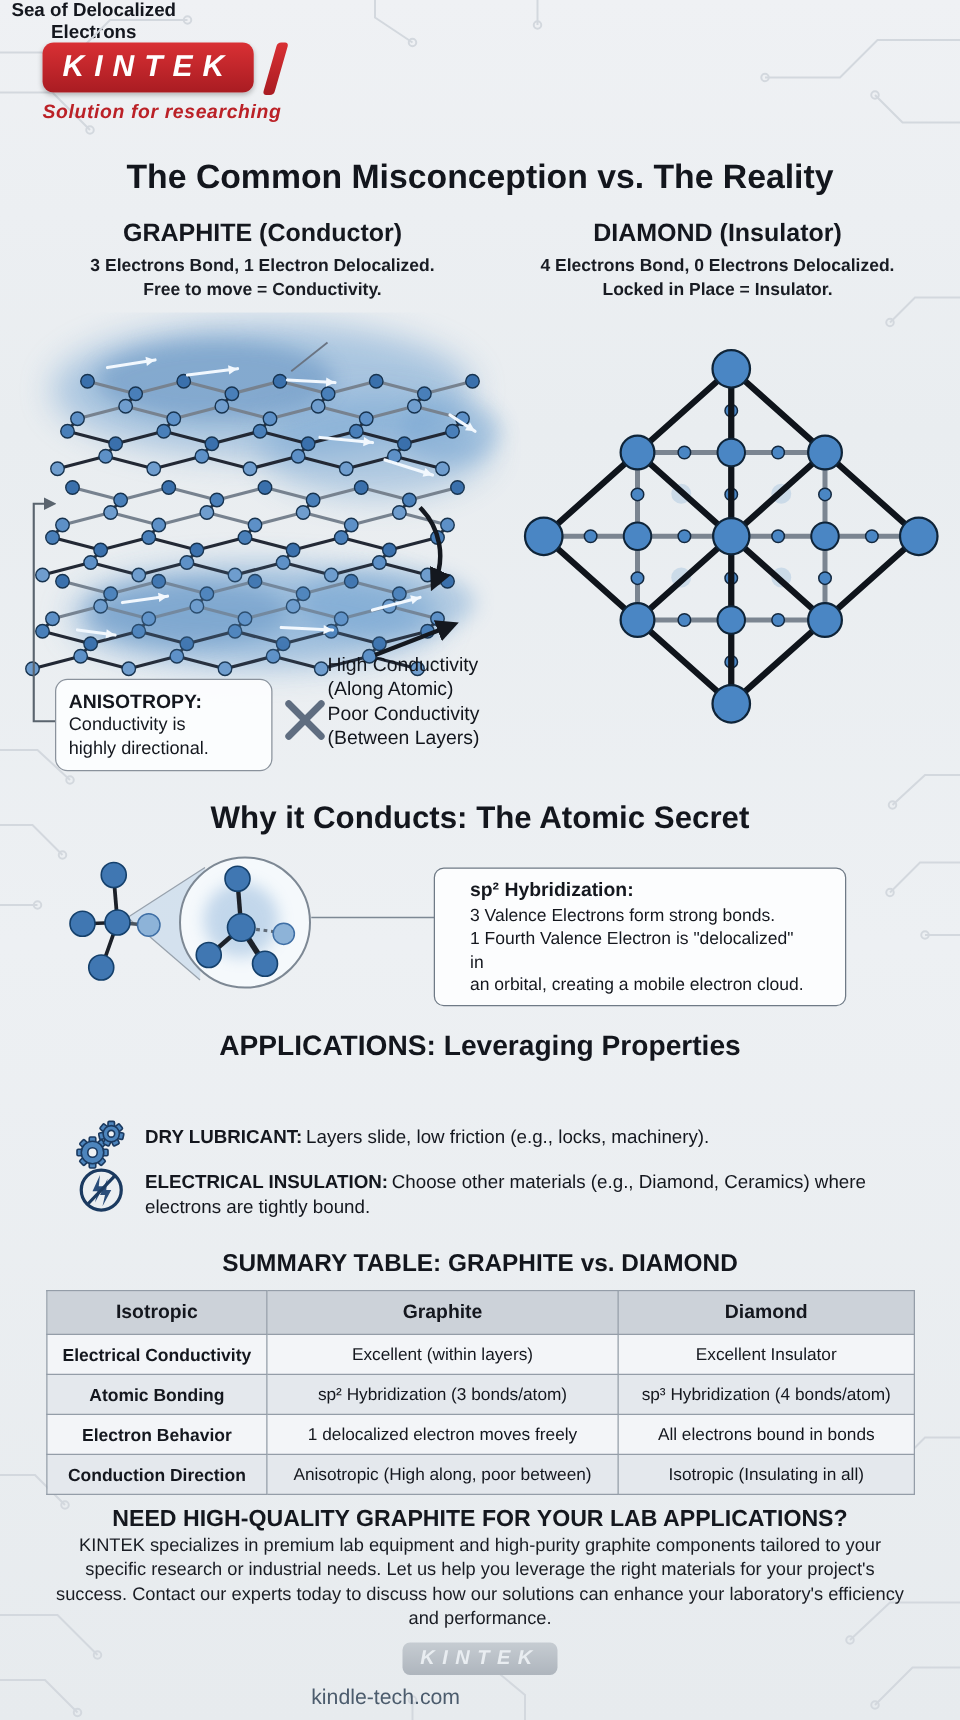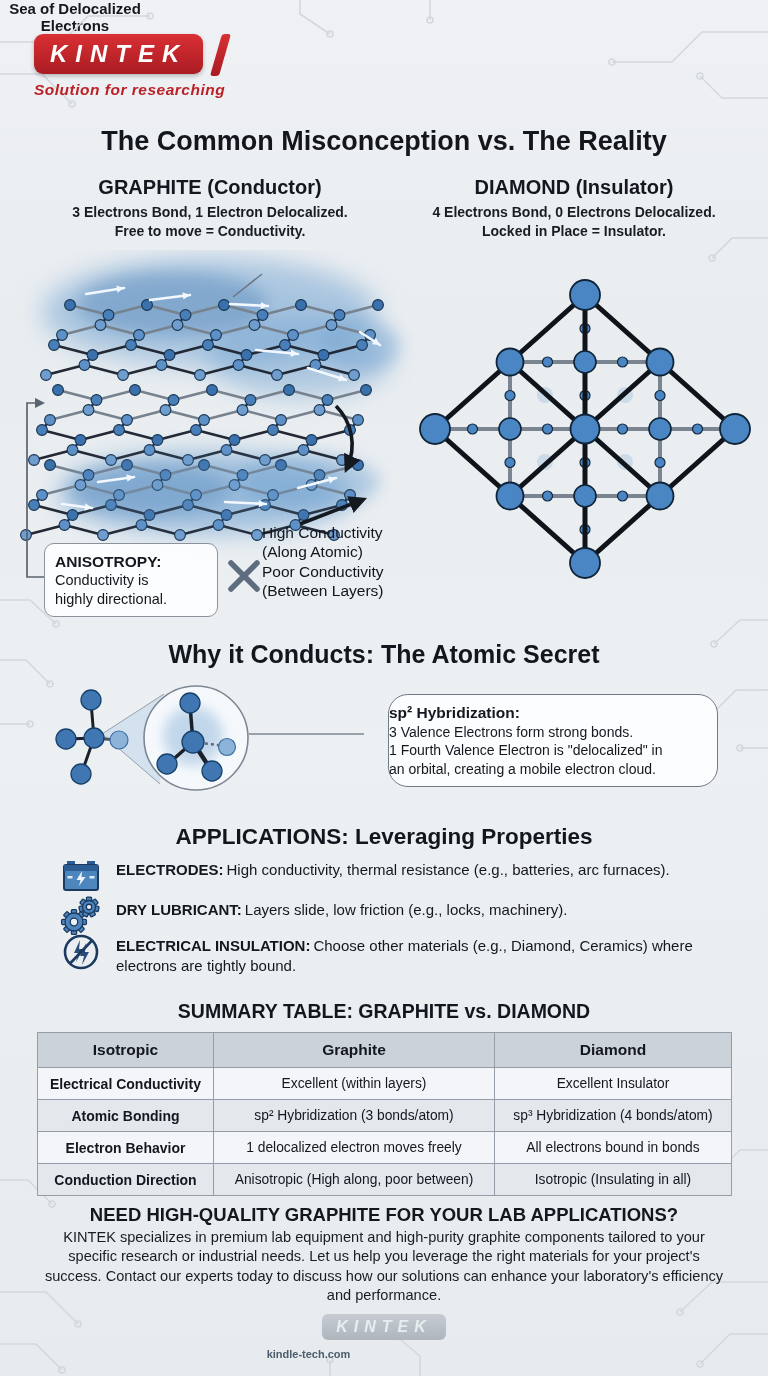--- a/index.html
+++ b/index.html
@@ -23,22 +23,22 @@
   .cmp-head{position:absolute;text-align:center;}
   .cmp-head h3{margin:0 0 4px 0;font-size:20px;font-weight:800;}
   .cmp-head div{font-size:14px;font-weight:600;line-height:1.35;color:#191c23;}
   
   .lbl{position:absolute;font-size:15.5px;line-height:1.2;color:#12151c;}
   .sea-label{left:252px;top:258px;width:150px;text-align:center;font-weight:700;font-size:15px;}
   .aniso-box{position:absolute;left:44px;top:543px;width:152px;background:rgba(252,253,254,.95);
     border:1.5px solid #8a929c;border-radius:10px;padding:8px 10px;font-size:14.5px;line-height:1.25;}
   .aniso-box b{font-size:15.5px;}
   
-  .sp2-box{position:absolute;left:388px;top:694px;width:330px;background:#fcfdfe;border:1.5px solid #6f7a86;
-    border-radius:20px;padding:8px 0;font-size:14px;line-height:1.3;box-sizing:border-box;}
+  .sp2-box{position:absolute;left:347px;top:694px;width:330px;background:#fcfdfe;border:1.5px solid #6f7a86;
+    border-radius:8px;padding:8px 28px;font-size:14px;line-height:1.3;box-sizing:border-box;}
   .sp2-box b{font-size:15.5px;}
   
   .app-item{position:absolute;left:58px;width:660px;display:flex;align-items:flex-start;}
   .app-icon{flex:0 0 46px;margin-right:12px;}
   .app-text{font-size:15px;line-height:1.35;padding-top:6px;max-width:600px;color:#14171e;}
   .app-text b{margin-right:3px;}
   
   .ptable{position:absolute;left:37px;top:1032px;width:694px;border-collapse:collapse;table-layout:fixed;}
   .ptable th,.ptable td{border:1px solid #949dа8;border:1px solid #949da8;text-align:center;padding:4px 6px;}
   .ptable th{background:#ccd2d9;font-size:15.5px;font-weight:800;height:26px;}
@@ -46,21 +46,21 @@
   .ptable td:first-child{font-weight:700;font-size:14px;}
   .ptable tr:nth-child(odd) td{background:#f3f5f8;}
   .ptable tr:nth-child(even) td{background:#e4e8ed;}
   
   .cta-title{position:absolute;left:0;top:1204px;width:768px;text-align:center;font-size:18.5px;font-weight:700;}
   .cta-text{position:absolute;left:40px;top:1228px;width:688px;text-align:center;font-size:14.6px;font-weight:500;line-height:1.32;color:#191c23;}
   .f-logo{position:absolute;left:0;top:1314px;width:768px;text-align:center;}
   .f-logo-box{position:relative;display:inline-block;background:linear-gradient(180deg,#c6ccd2,#aeb5bd);
     border-radius:6px;padding:4px 14px;}
   .f-logo-box span{color:#e9edf1;font-style:italic;font-weight:800;font-size:16px;letter-spacing:6px;}
-  .f-site{position:absolute;left:0;top:1348px;width:617px;text-align:center;font-size:11px;color:#4c5c6d;font-weight:bold;}
+  .f-site{position:absolute;left:0;top:1348px;width:617px;text-align:center;font-size:17px;color:#4c5c6d;}
 </style>
 </head>
 <body>
 
 <div class="page">
 
   <svg id="bg" class="abs" style="left:0;top:0" width="768" height="1376">
       <polyline points="0,42 62,42 88,16 150,16" fill="none" stroke="#d3d8de" stroke-width="1.6"></polyline>
       <circle cx="150" cy="16" r="3" fill="none" stroke="#d3d8de" stroke-width="1.6"></circle>
       <polyline points="0,74 42,74 72,104" fill="none" stroke="#d3d8de" stroke-width="1.6"></polyline>
@@ -553,34 +553,20 @@
 
   <div class="sp2-box">
     <b>sp² Hybridization:</b>
     <div>3 Valence Electrons form strong bonds.</div>
     <div>1 Fourth Valence Electron is "delocalized" in</div>
     <div>an orbital, creating a mobile electron cloud.</div>
   </div>
 
   <div class="sec-title" style="top:824px;font-size:22.5px">APPLICATIONS: Leveraging Properties</div>
 
-  <div class="app-item" style="top:854px">
-    <svg class="app-icon" width="46" height="44" viewBox="0 0 44 44">
-      <rect x="8" y="7" width="8" height="5" fill="#2c5c94"></rect>
-        <rect x="28" y="7" width="8" height="5" fill="#2c5c94"></rect>
-      <rect x="5" y="11" width="34" height="25" rx="2" fill="#4d85bd" stroke="#1b3a60" stroke-width="2"></rect>
-      <rect x="5" y="11" width="34" height="6" fill="#2c5c94"></rect>
-      <polygon points="23,17 17.5,26 21.5,26 20,32 26.5,23 22.5,23" fill="#eaf2fa"></polygon>
-      <rect x="8.5" y="22" width="5" height="2.5" fill="#dce8f4"></rect>
-      <rect x="30.5" y="22" width="5" height="2.5" fill="#dce8f4"></rect>
-    </svg>
-    <div class="app-text">
-      <b>ELECTRODES:</b><span>High conductivity, thermal resistance (e.g., batteries, arc furnaces).</span>
-    </div>
-  </div>
 
   <div class="app-item" style="top:894px">
     <svg class="app-icon" id="gears-svg" width="46" height="44" viewBox="0 0 44 44">
         <g fill="#4d85bd" stroke="#1b3a60" stroke-width="1.3">
           <rect x="12.4" y="15.6" width="5.2" height="4.6" rx="1" transform="rotate(0 15 28)"></rect>
           <rect x="12.4" y="15.6" width="5.2" height="4.6" rx="1" transform="rotate(45 15 28)"></rect>
           <rect x="12.4" y="15.6" width="5.2" height="4.6" rx="1" transform="rotate(90 15 28)"></rect>
           <rect x="12.4" y="15.6" width="5.2" height="4.6" rx="1" transform="rotate(135 15 28)"></rect>
           <rect x="12.4" y="15.6" width="5.2" height="4.6" rx="1" transform="rotate(180 15 28)"></rect>
           <rect x="12.4" y="15.6" width="5.2" height="4.6" rx="1" transform="rotate(225 15 28)"></rect>

